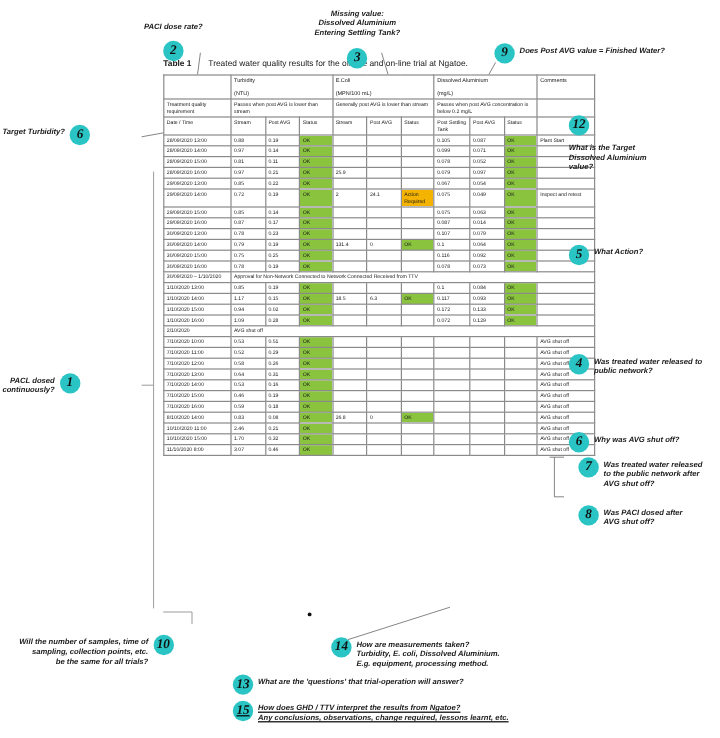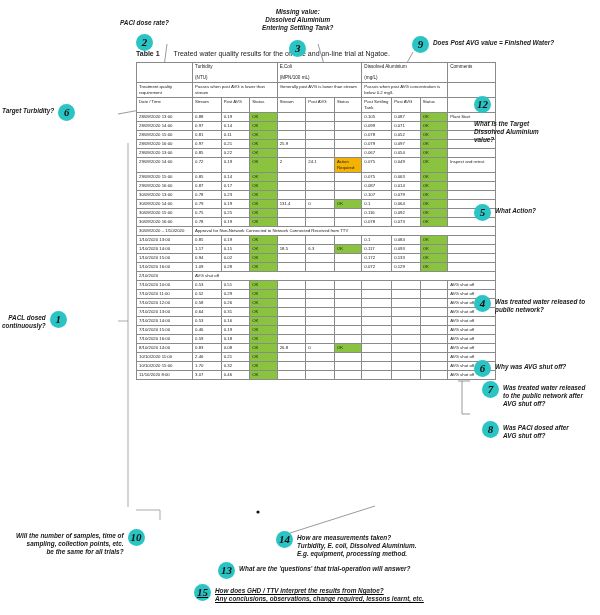--- a/index.html
+++ b/index.html
@@ -659,21 +659,21 @@
 be the same for all trials?</div>
   </div>
 
   <div class="callout" style="left:276px; top:531px;">
     <div class="bubble">14</div>
     <div class="ctext">How are measurements taken?
 Turbidity, E. coli, Dissolved Aluminium.
 E.g. equipment, processing method.</div>
   </div>
 
-  <div class="callout" style="left:194px; top:562px;margin-left:24px;">
+  <div class="callout" style="left:194px; top:562px;">
     <div class="bubble">13</div>
     <div class="ctext">What are the  'questions' that trial-operation will answer?</div>
   </div>
 
   <div class="callout" style="left:194px; top:584px;text-decoration:underline;">
     <div class="bubble">15</div>
     <div class="ctext">How does GHD / TTV interpret the results from Ngatoe?
 Any conclusions, observations, change required, lessons learnt, etc.</div>
   </div>
 

